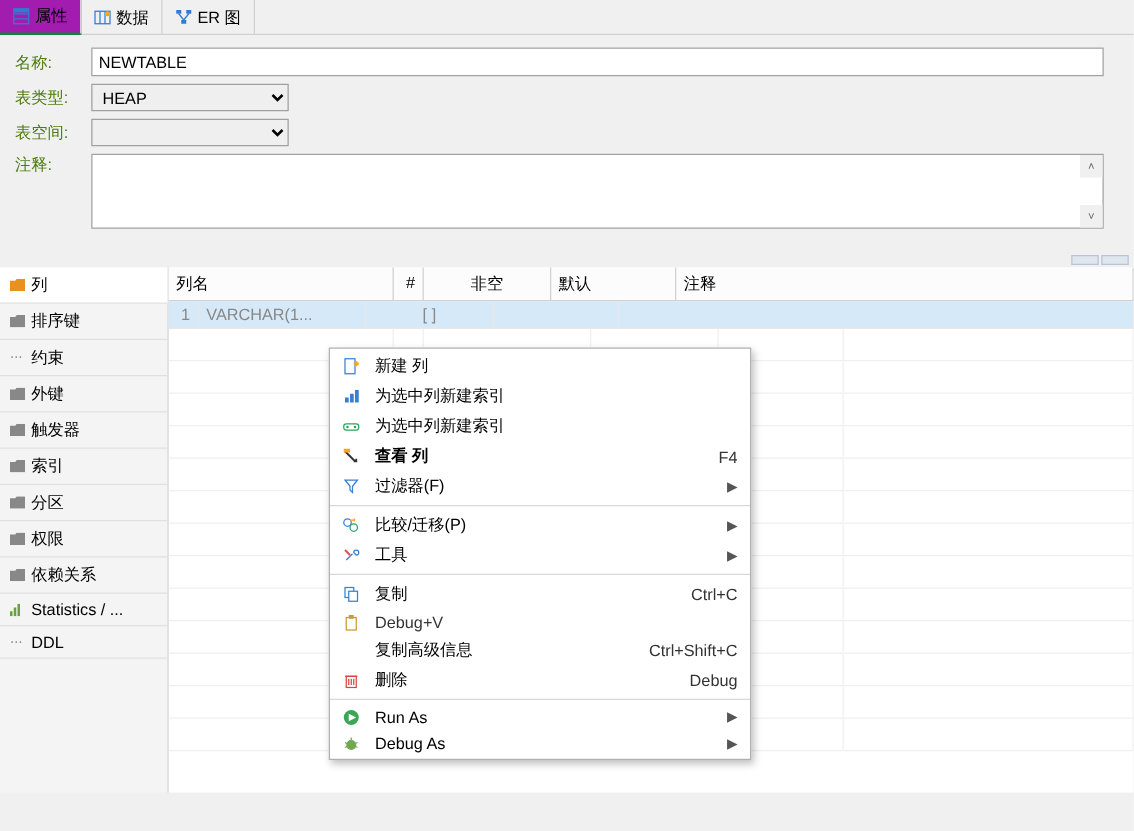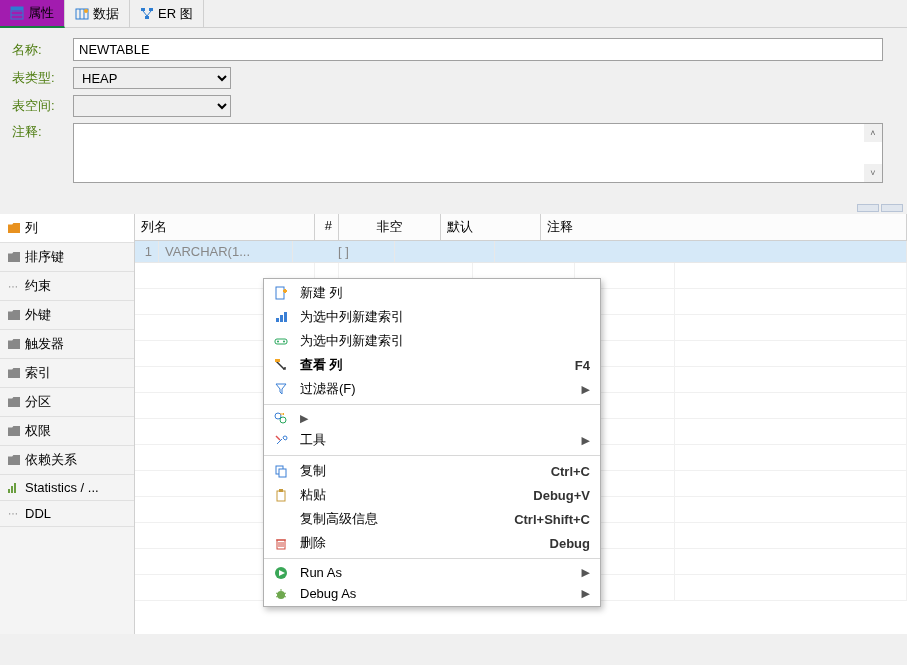--- a/index.html
+++ b/index.html
@@ -46,21 +46,21 @@
 .td.def { width: 100px; }
 .td.comment { flex: 1; }
 .abc-icon { font-size: 8px; background: #3a7fd5; color: #fff; padding: 0 2px; border-radius: 2px; font-weight: bold; }
 .grid-rows .empty-row { display:flex; height: 26px; border-bottom: 1px solid #f0f0f0; }
 .grid-rows .empty-row div { border-right: 1px solid #f0f0f0; }
 .context-menu { position: absolute; left: 263px; top: 278px; background: #fff; border: 1px solid #b0b0b0; box-shadow: 2px 3px 6px rgba(0,0,0,.25); width: 338px; z-index: 100; padding: 2px 0; }
 .menu-item { display: flex; align-items: center; padding: 3px 10px 3px 8px; gap: 10px; cursor: pointer; }
 .menu-icon { width: 18px; display: flex; justify-content: center; color: #3a7fd5; font-size: 13px; }
 .menu-label { flex: 1; }
 .menu-label.bold { font-weight: 700; }
-.menu-shortcut { color: #333; font-weight: bold; }
+.menu-shortcut { color: #333; }
 .menu-arrow { color: #555; font-size: 11px; }
 .menu-sep { height: 1px; background: #d8d8d8; margin: 3px 0; }
 svg { display: block; }
 </style>
 </head>
 <body>
 
 <div class="tabs">
   <div class="tab active">
     <span class="icon">
@@ -357,20 +357,21 @@
     </div>
     <div class="menu-sep"></div>
     <div class="menu-item">
       <span class="menu-icon">
         <svg width="14" height="14">
           <circle cx="4" cy="5" r="3" fill="none" stroke="#3a7fd5"></circle>
           <circle cx="9" cy="9" r="3" fill="none" stroke="#26a65b"></circle>
           <path d="M6 3 L10 3 M10 3 L9 2 M10 3 L9 4" stroke="#f5a623"></path>
         </svg>
       </span>
+      <span class="menu-label">比较/迁移(P)</span>
       <span class="menu-arrow">▶</span>
     </div>
     <div class="menu-item">
       <span class="menu-icon">
         <svg width="14" height="14">
           <path d="M3 11 L8 6 M9 5 A2 2 0 1 1 11 7 Z" stroke="#3a7fd5" fill="none"></path>
           <line x1="2" y1="3" x2="6" y2="7" stroke="#e04f4f" stroke-width="1.5"></line>
         </svg>
       </span>
       <span class="menu-label">工具</span>
@@ -387,21 +388,20 @@
       <span class="menu-label">复制</span>
       <span class="menu-shortcut">Ctrl+C</span>
     </div>
     <div class="menu-item">
       <span class="menu-icon">
         <svg width="14" height="14">
           <rect x="3" y="3" width="8" height="10" fill="none" stroke="#c79a3a"></rect>
           <rect x="5" y="1" width="4" height="3" fill="#c79a3a"></rect>
         </svg>
       </span>
-      <span class="menu-label">粘贴</span>
       <span class="menu-shortcut">Debug+V</span>
     </div>
     <div class="menu-item">
       <span class="menu-icon"></span>
       <span class="menu-label">复制高级信息</span>
       <span class="menu-shortcut">Ctrl+Shift+C</span>
     </div>
     <div class="menu-item">
       <span class="menu-icon">
         <svg width="14" height="14">

